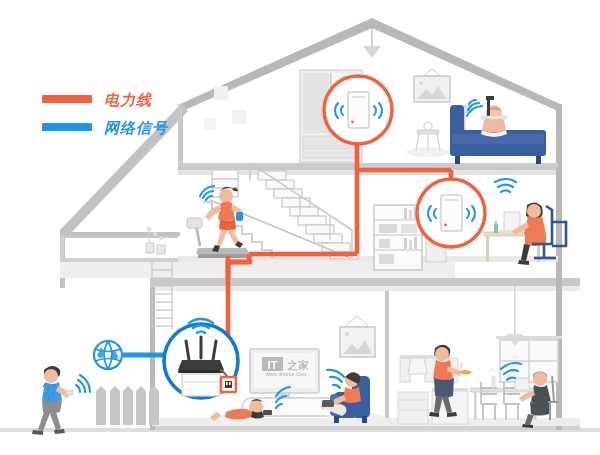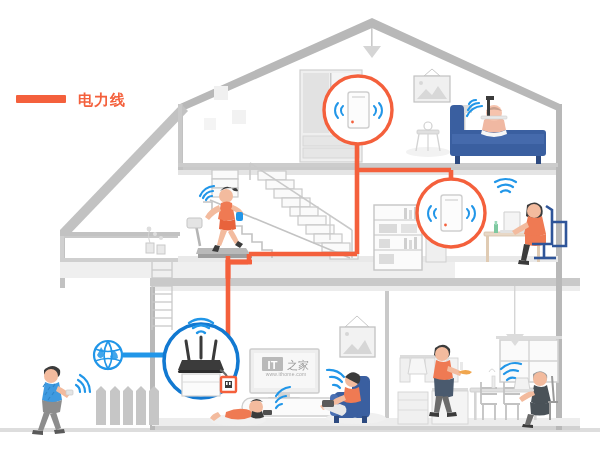--- a/index.html
+++ b/index.html
@@ -1,20 +1,20 @@
 <!DOCTYPE html>
 <html><head>
 <meta charset="utf-8">
 <style>
   html,body{margin:0;padding:0;background:#ffffff;}
   body{width:600px;height:455px;overflow:hidden;
        font-family:"Liberation Sans","DejaVu Sans",sans-serif;}
   #stage{position:relative;width:600px;height:455px;background:#ffffff;}
   svg#scene{position:absolute;left:0;top:0;width:600px;height:455px;display:block;}
-  .legend{position:absolute;left:16px;top:88px;}
+  .legend{position:absolute;left:42px;top:88px;font-style:italic;}
   .legend-row{display:flex;align-items:center;height:22px;margin-bottom:6px;}
   .legend-swatch{width:50px;height:8px;border-radius:1px;margin-right:12px;}
   .legend-label{font-size:15px;font-weight:bold;letter-spacing:1px;line-height:1;}
   .lbl-power{color:#f4603c;}
   .lbl-net{color:#2196e8;}
 </style>
 </head>
 <body>
 
 <div id="stage">
@@ -551,15 +551,19 @@
   </svg>
 
   <div style="position:absolute;left:258px;top:371px;width:56px;text-align:center;
               font-size:5px;color:#a9a9a9;letter-spacing:0.2px;">www.ithome.com</div>
 
   <div class="legend">
     <div class="legend-row">
       <span class="legend-swatch" style="background:#f4603c;"></span>
       <span class="legend-label lbl-power">电力线</span>
     </div>
+    <div class="legend-row">
+      <span class="legend-swatch" style="background:#2196e8;"></span>
+      <span class="legend-label lbl-net">网络信号</span>
+    </div>
   </div>
 
 </div>
 
 </body></html>

